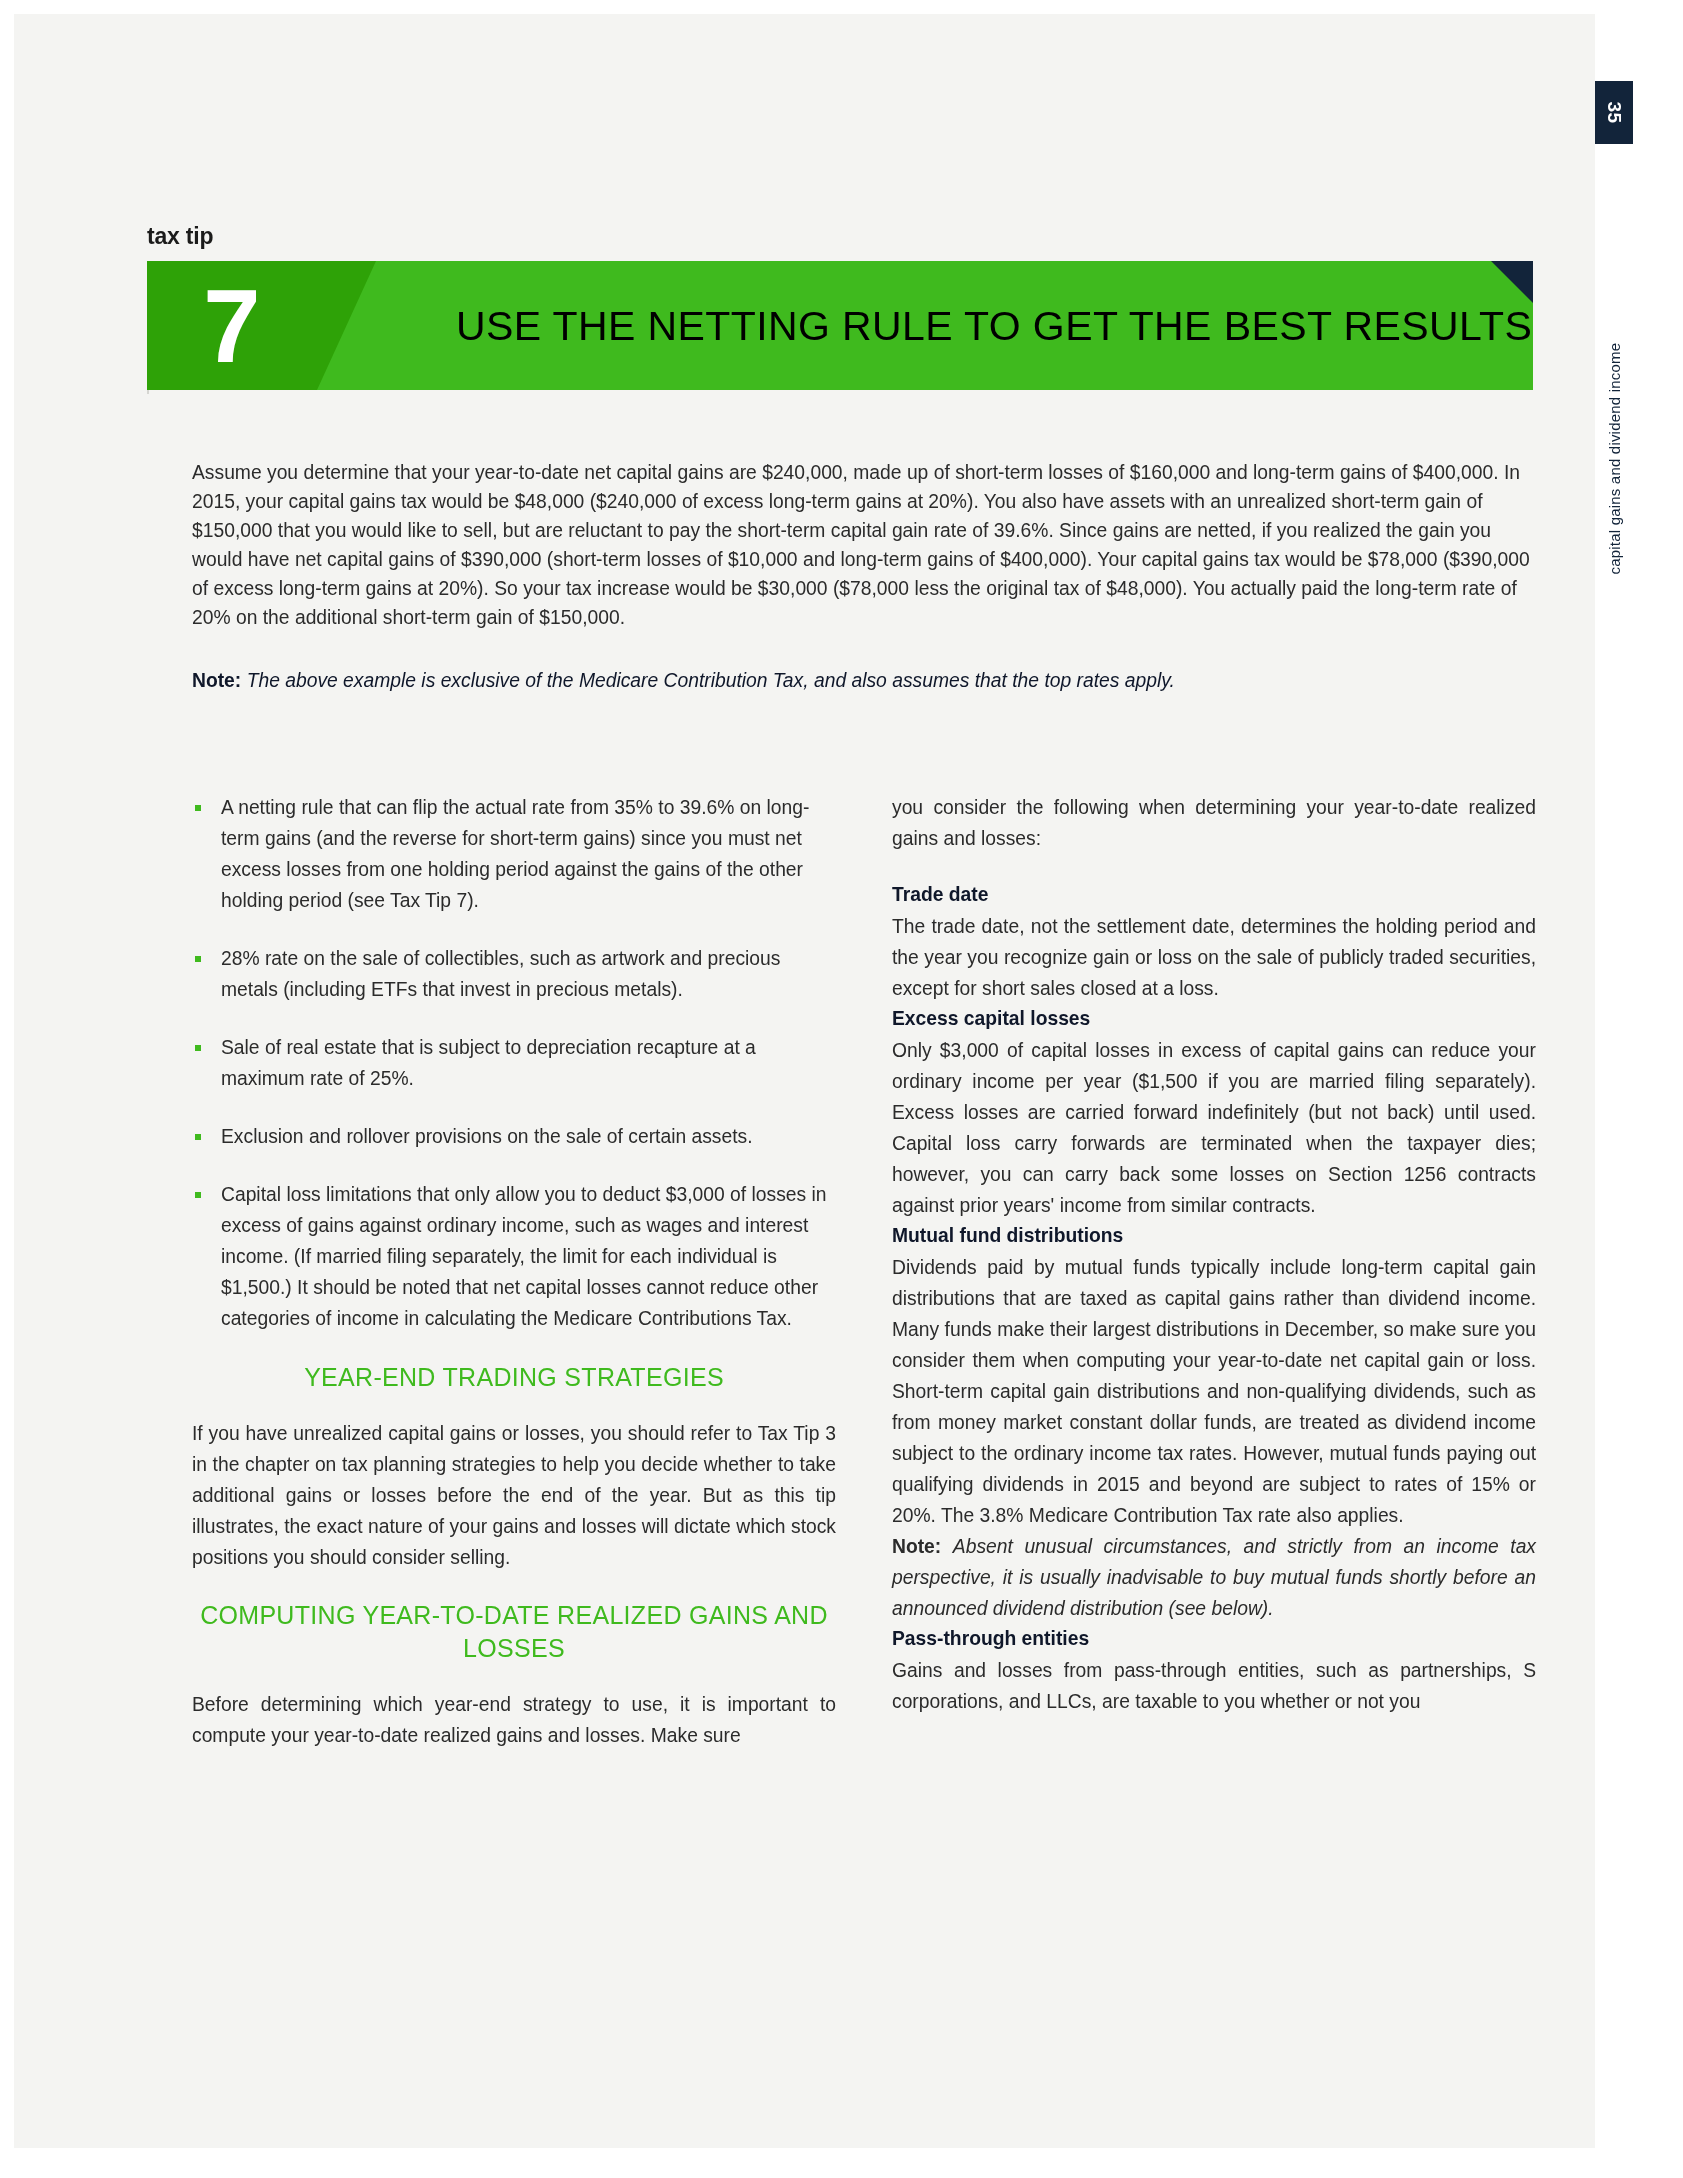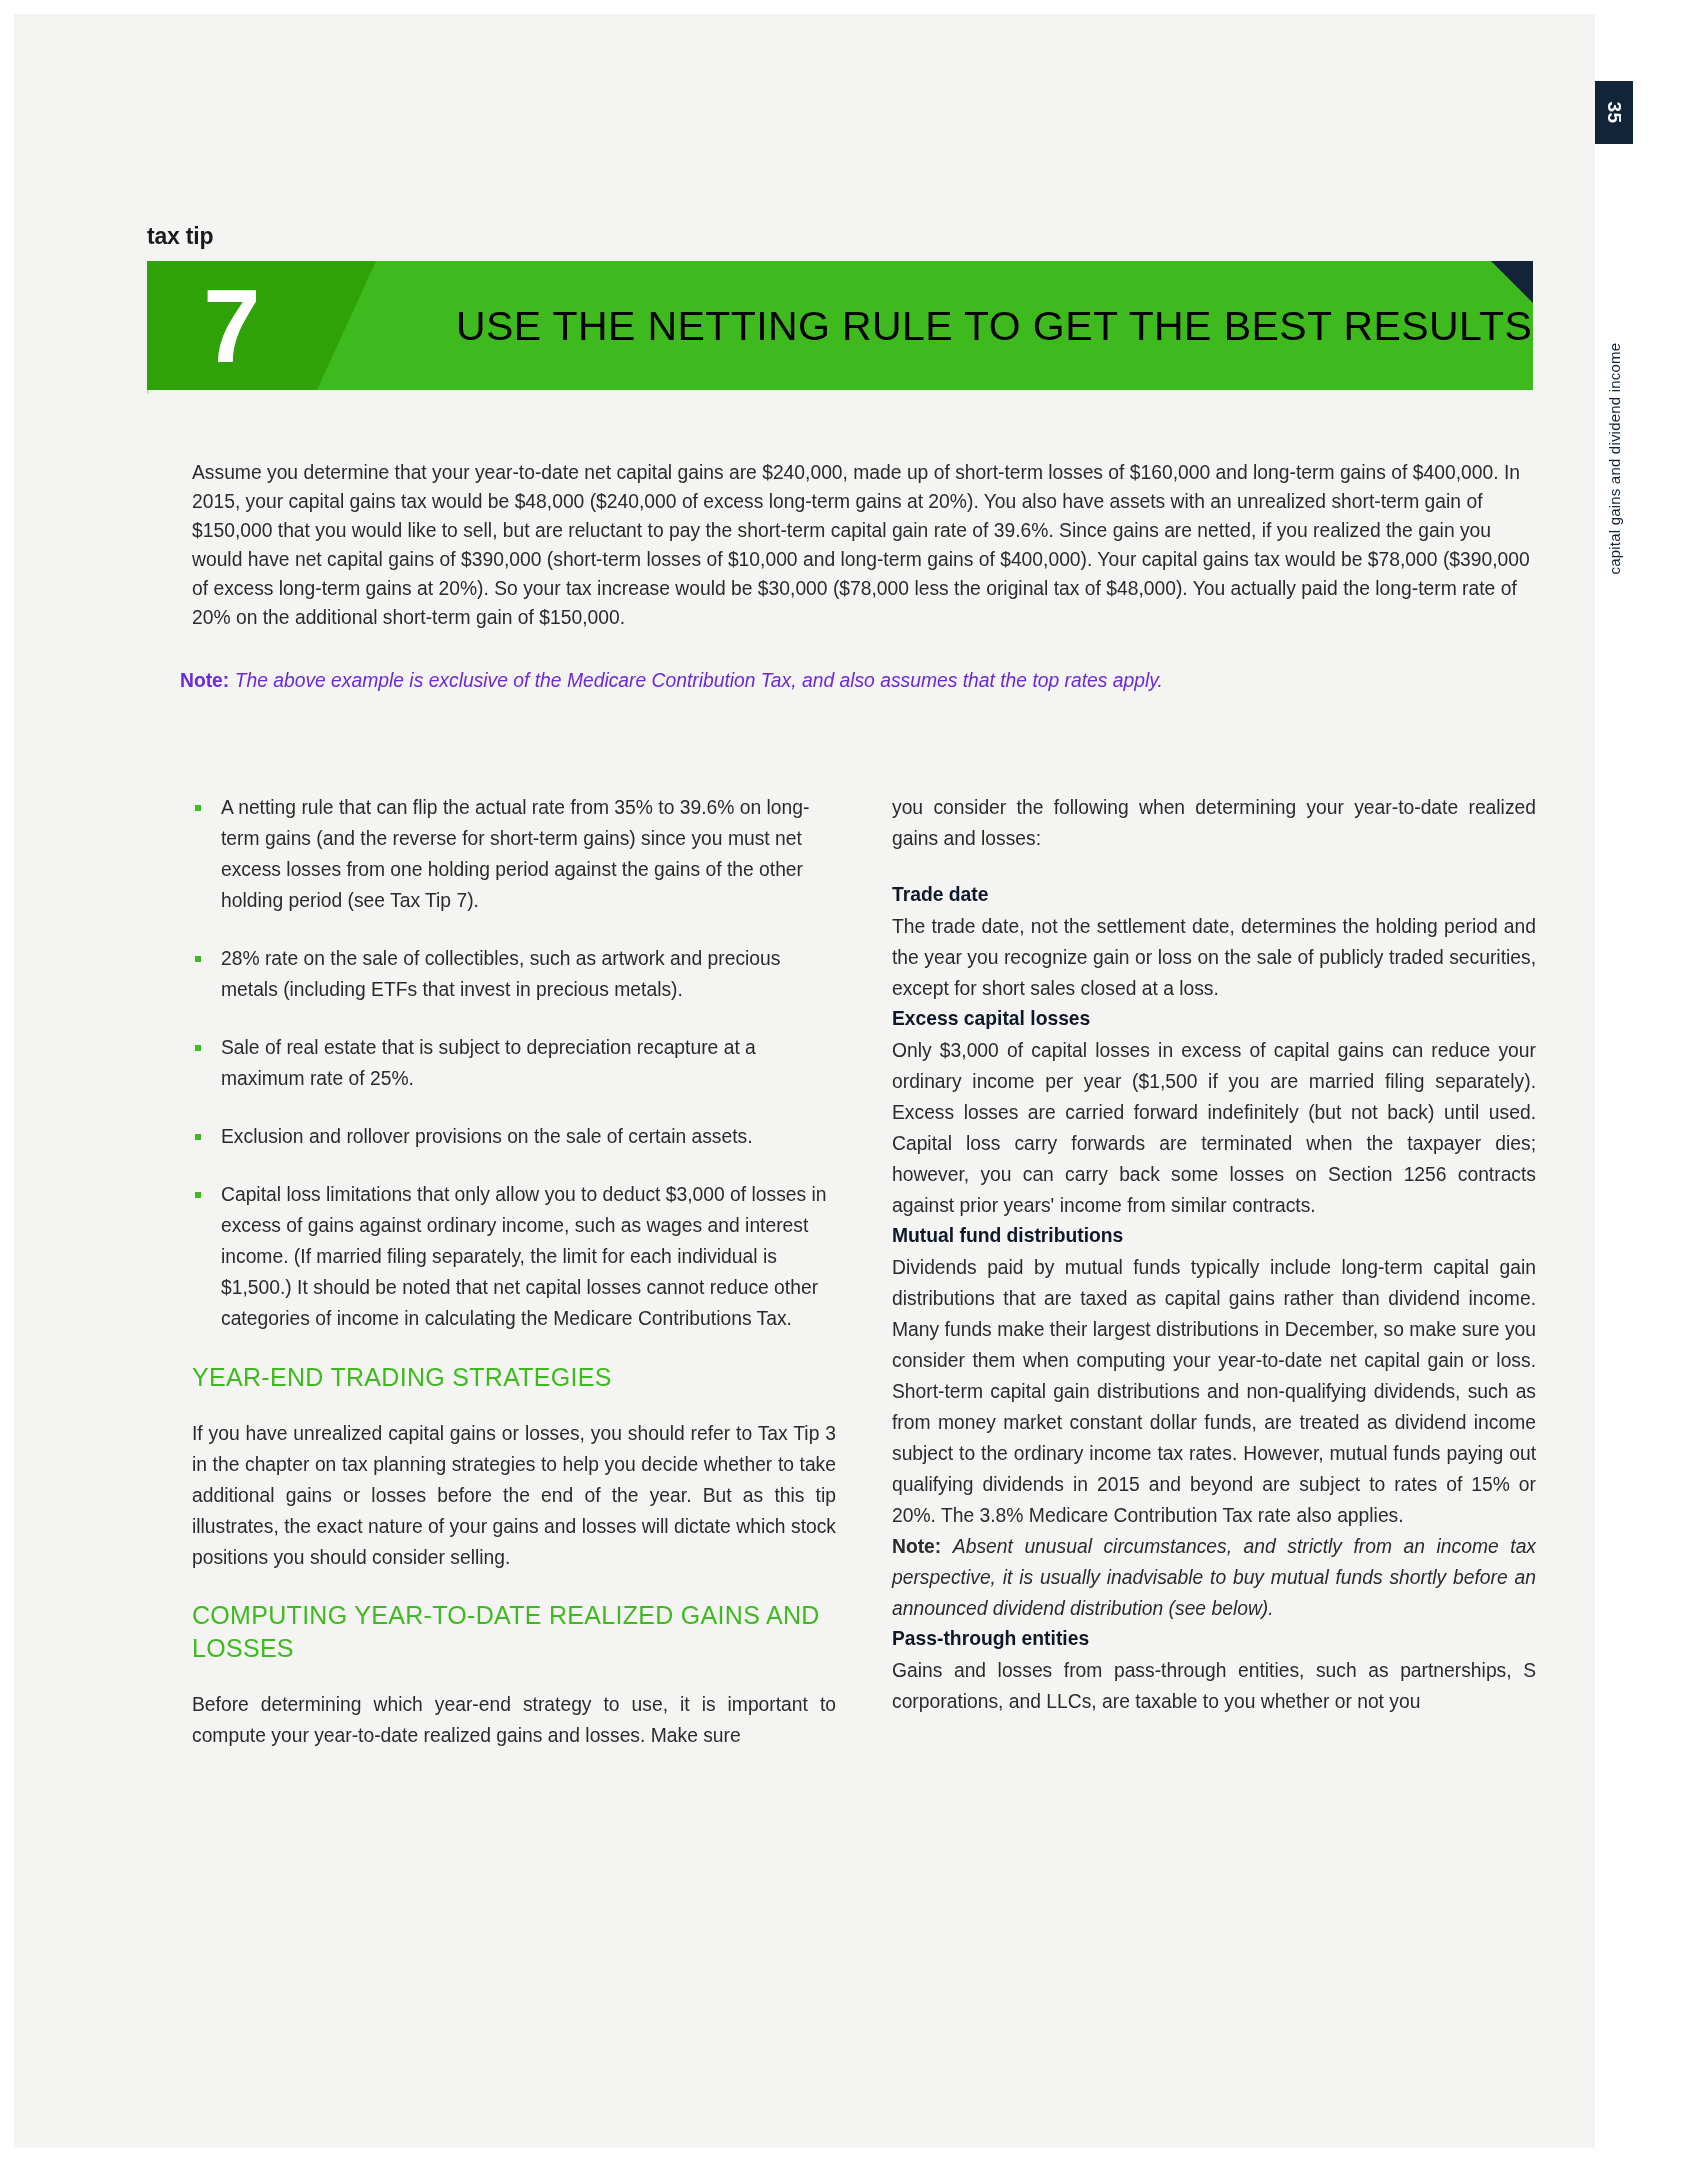--- a/index.html
+++ b/index.html
@@ -163,26 +163,26 @@
     position: absolute;
     left: 192px;
     top: 458px;
     width: 1340px;
     font-size: 19.3px;
     line-height: 29px;
     color: #2b2b2b;
   }
   .note {
     position: absolute;
-    left: 180px;
+    left: 192px;
     top: 666px;
     width: 1340px;
     font-size: 19.3px;
     line-height: 29px;
-    color: #6d28d9;
+    color: #0f172a;
   }
   .note b { font-weight: bold; }
   .note i { font-style: italic; }
 
   
   .col {
     position: absolute;
     top: 792px;
     font-size: 19.3px;
     line-height: 31px;
@@ -212,21 +212,21 @@
   }
 
   h2.section {
     color: #3fba1e;
     font-size: 25px;
     font-weight: normal;
     letter-spacing: 0.3px;
     line-height: 33px;
     margin: 0 0 24px 0;
   }
-  .sec-gap-top { margin-top: 42px; }
+  .sec-gap-top { margin-top: 42px; text-align: center; }
 
   p.body {
     margin: 0 0 26px 0;
     text-align: justify;
   }
   p.body-last { margin-bottom: 0; }
 
   h3.sub {
     font-size: 19.3px;
     font-weight: bold;

